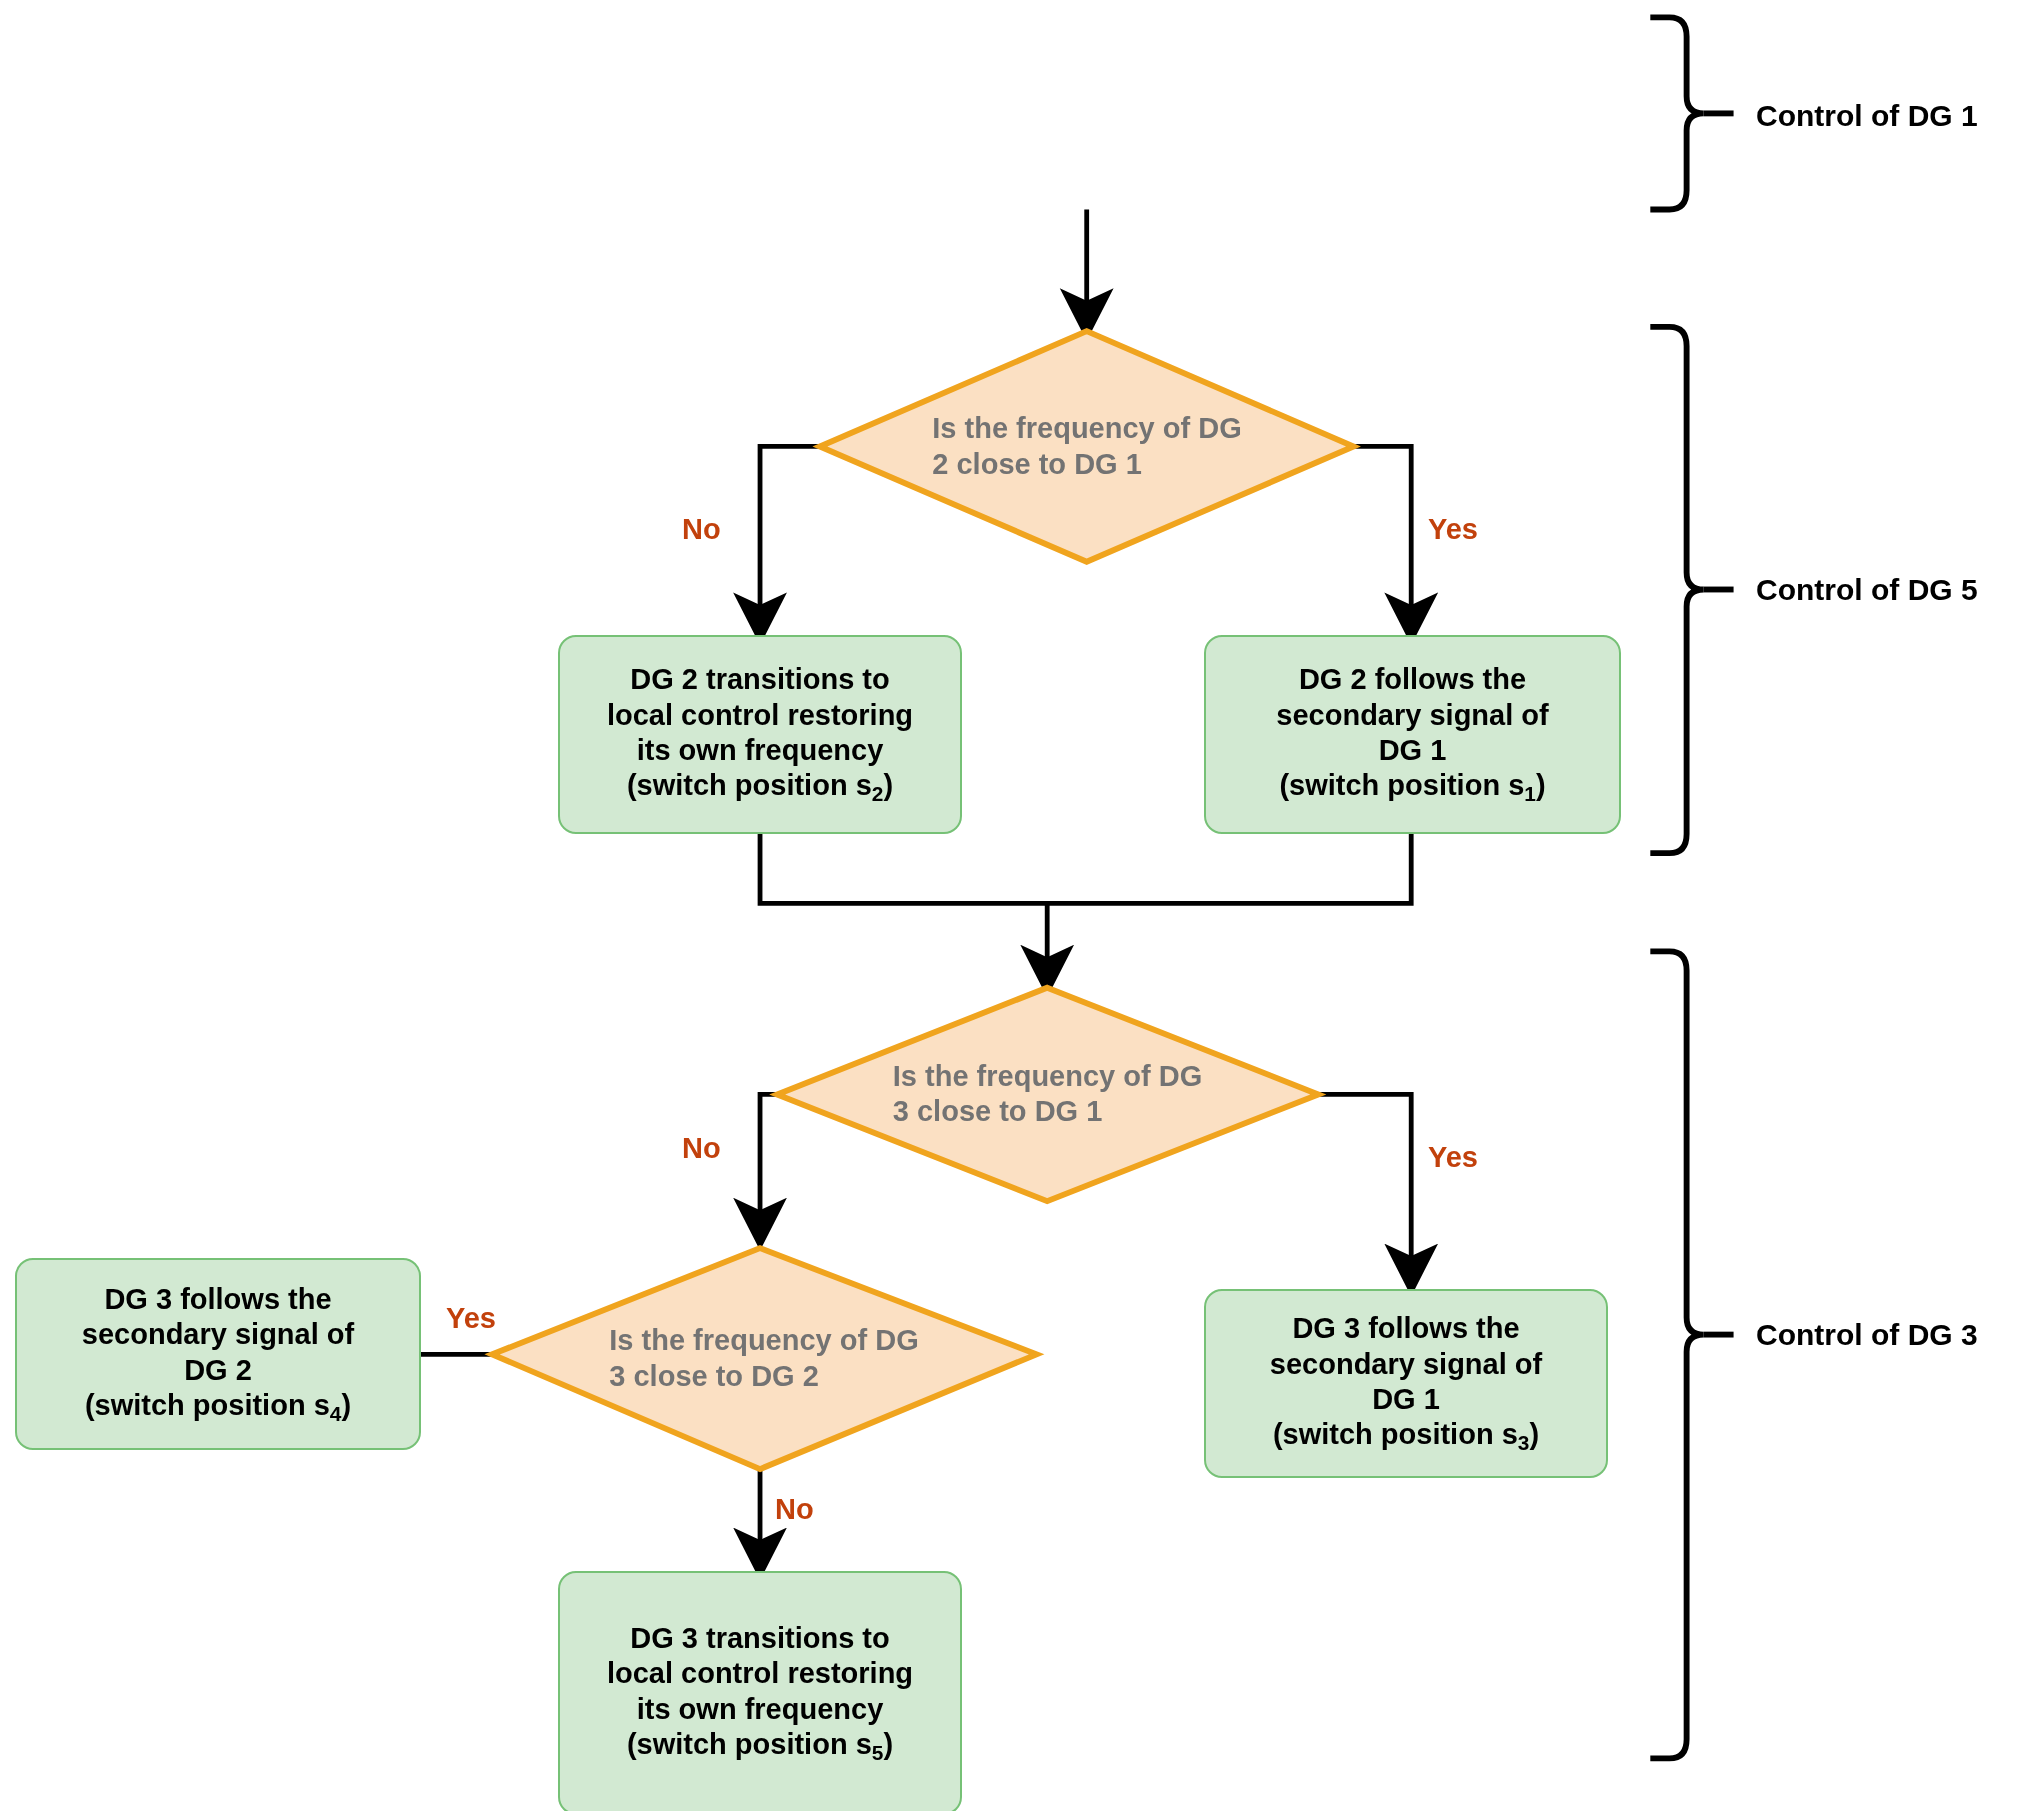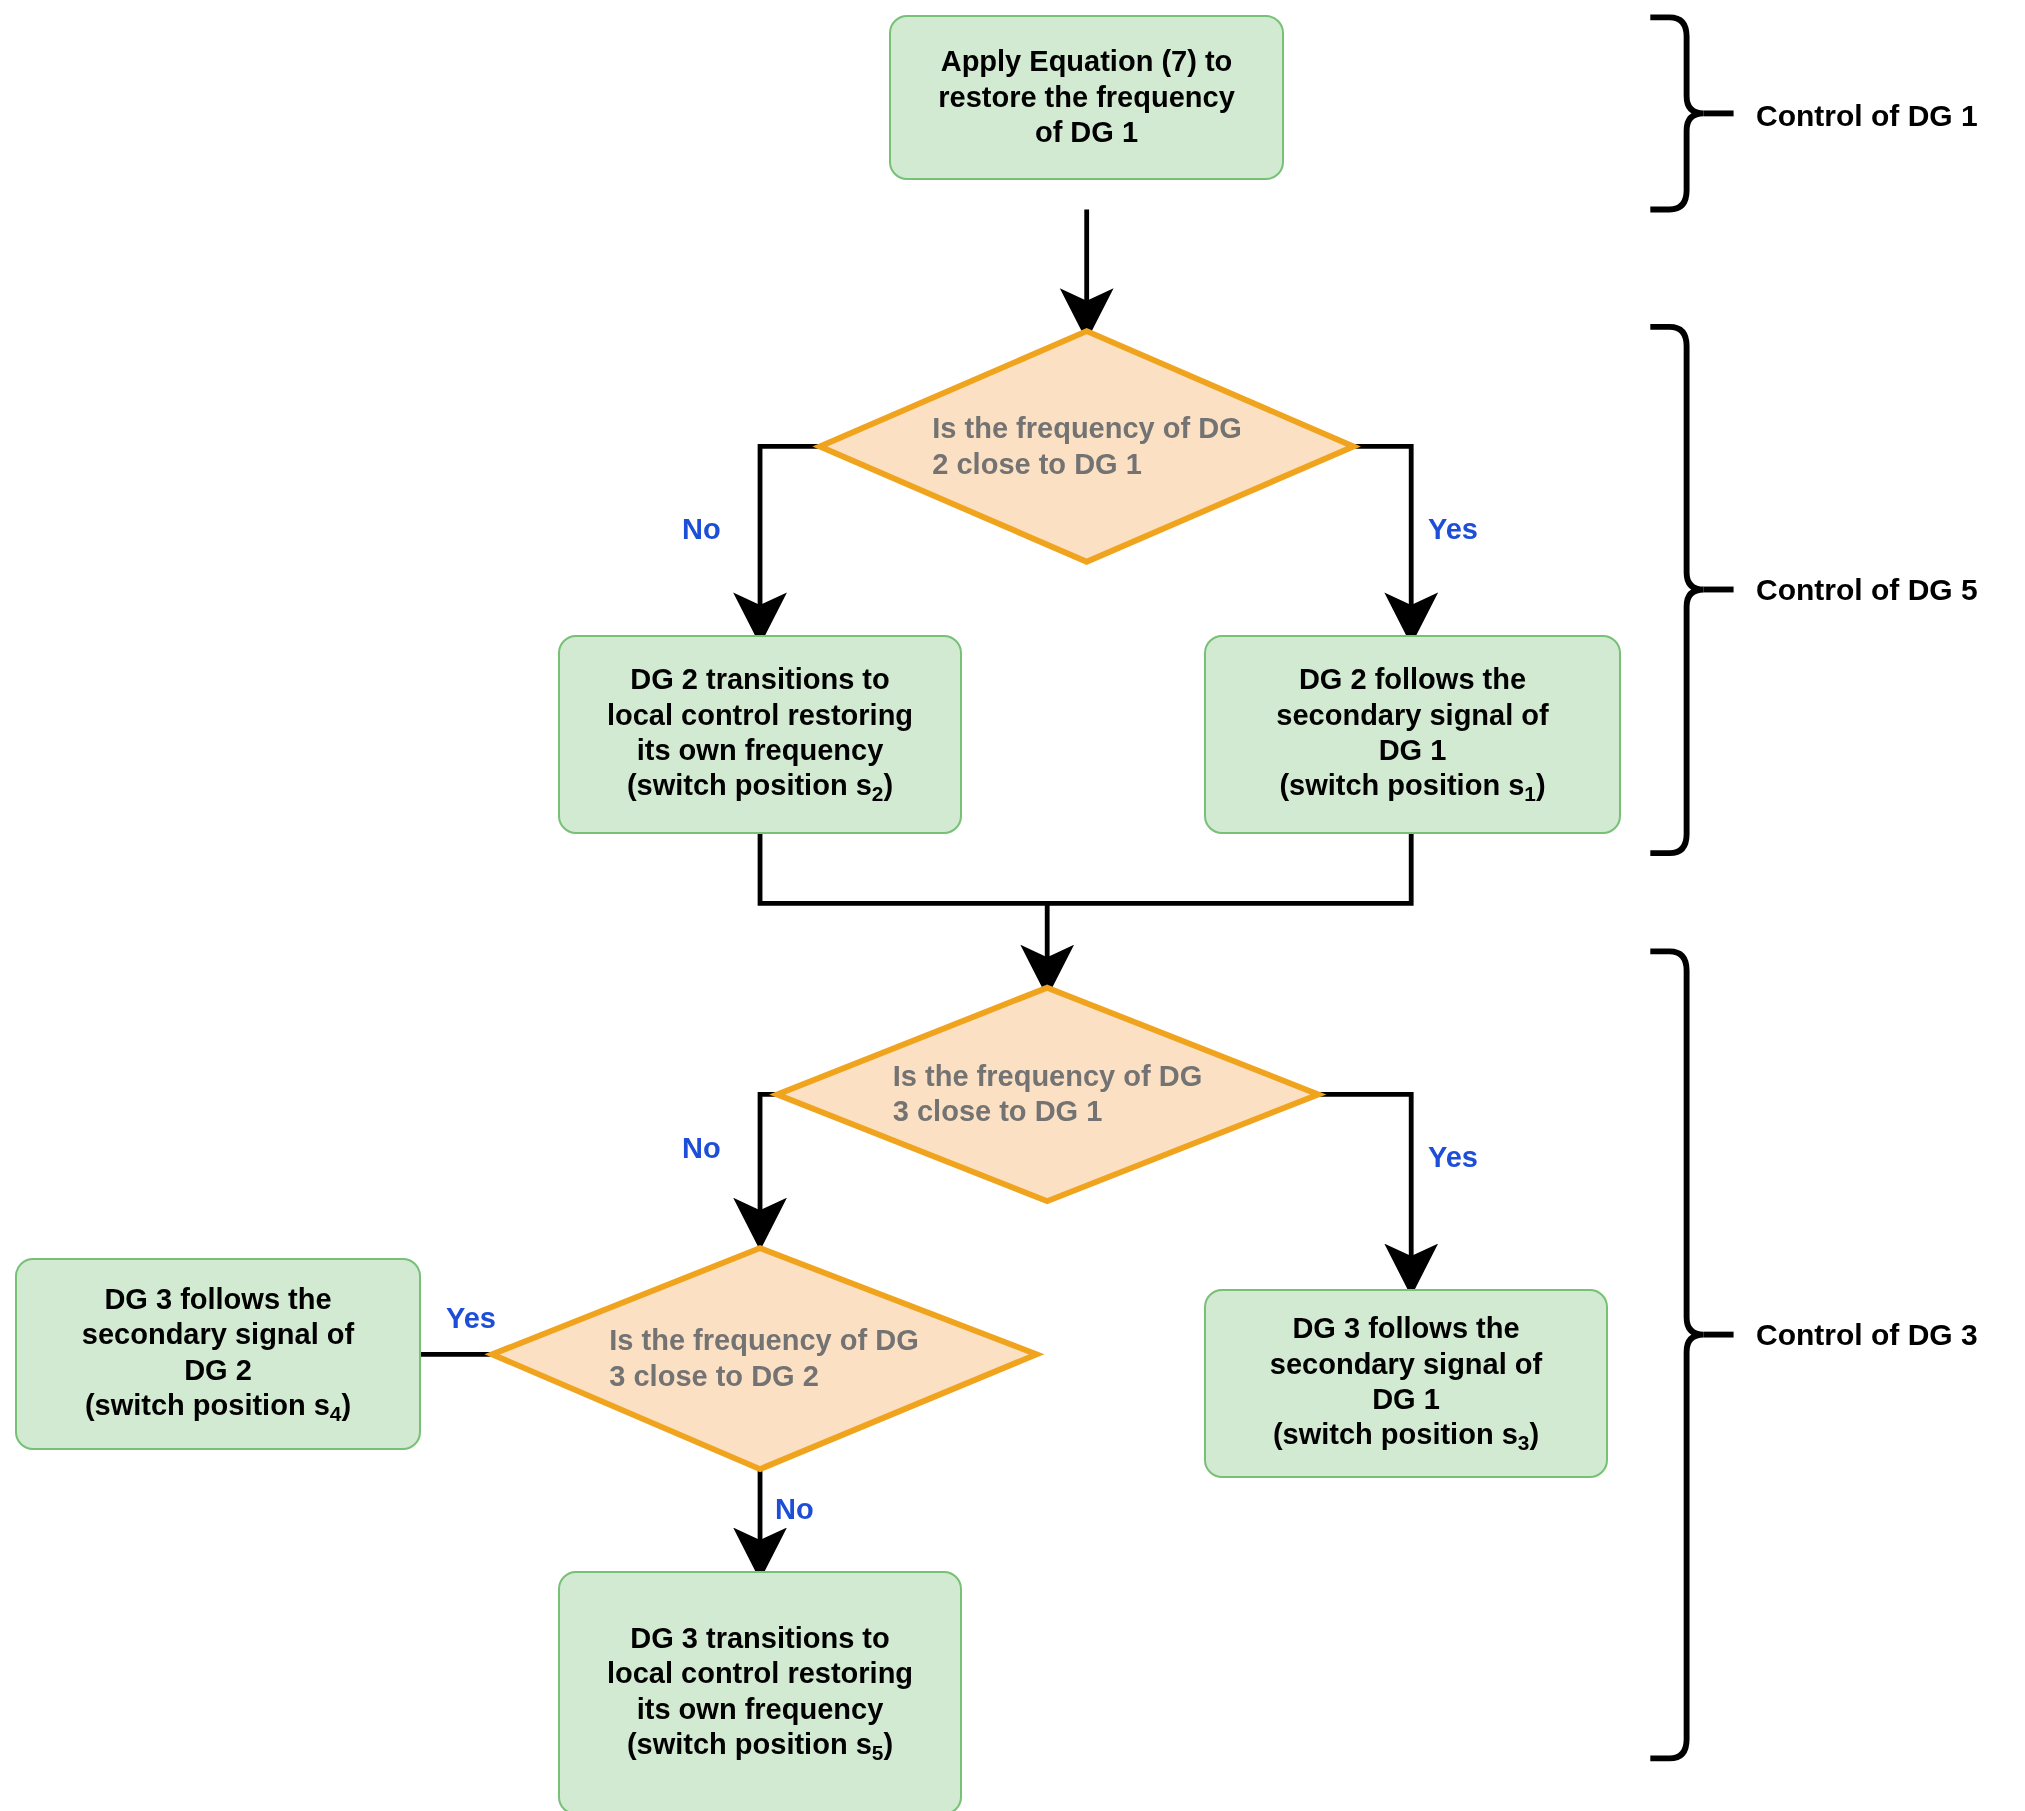--- a/index.html
+++ b/index.html
@@ -12,21 +12,21 @@
         justify-content:center;text-align:center;color:#000;font-weight:bold;}
 
   .proc{background:#d2e9d2;border:2.1px solid #76c176;border-radius:18px;}
   .proc .txt{line-height:1.22;font-size:29px;padding:0 8.5px;}
 
   .dec{position:absolute;}
   .dec .lbl{position:absolute;left:0;top:0;width:100%;height:100%;
             display:flex;align-items:center;justify-content:center;text-align:left;
             font-weight:bold;font-size:29px;line-height:1.22;color:#737373;}
 
-  .edgelbl{position:absolute;font-size:29px;font-weight:bold;color:#1d4ed8;
+  .edgelbl{position:absolute;font-size:29px;font-weight:bold;color:#c2410c;
            white-space:nowrap;}
 
   .bracelbl{position:absolute;font-size:30px;font-weight:bold;color:#000;white-space:nowrap;}
 
   sub{font-size:0.72em;vertical-align:-0.28em;}
 </style>
 </head>
 <body>
 
 <div id="stage">
@@ -85,23 +85,20 @@
   </div>
 
   <div class="dec" style="left:777px;top:987px;width:541px;height:214px;">
     <div class="lbl">Is the frequency of DG<br>3 close to DG 1</div>
   </div>
 
   <div class="dec" style="left:492px;top:1248px;width:544px;height:221px;">
     <div class="lbl">Is the frequency of DG<br>3 close to DG 2</div>
   </div>
 
-  <div class="node proc" style="left:889px;top:15px;width:395px;height:165px;">
-    <div class="txt">Apply Equation (7) to<br>restore the frequency<br>of DG 1</div>
-  </div>
 
   <div class="node proc" style="left:558px;top:635px;width:404px;height:199px;">
     <div class="txt">DG 2 transitions to<br>local control restoring<br>its own frequency<br>(switch position s<sub>2</sub>)</div>
   </div>
 
   <div class="node proc" style="left:1204px;top:635px;width:417px;height:199px;">
     <div class="txt">DG 2 follows the<br>secondary signal of<br>DG 1<br>(switch position s<sub>1</sub>)</div>
   </div>
 
   <div class="node proc" style="left:15px;top:1258px;width:406px;height:192px;">

